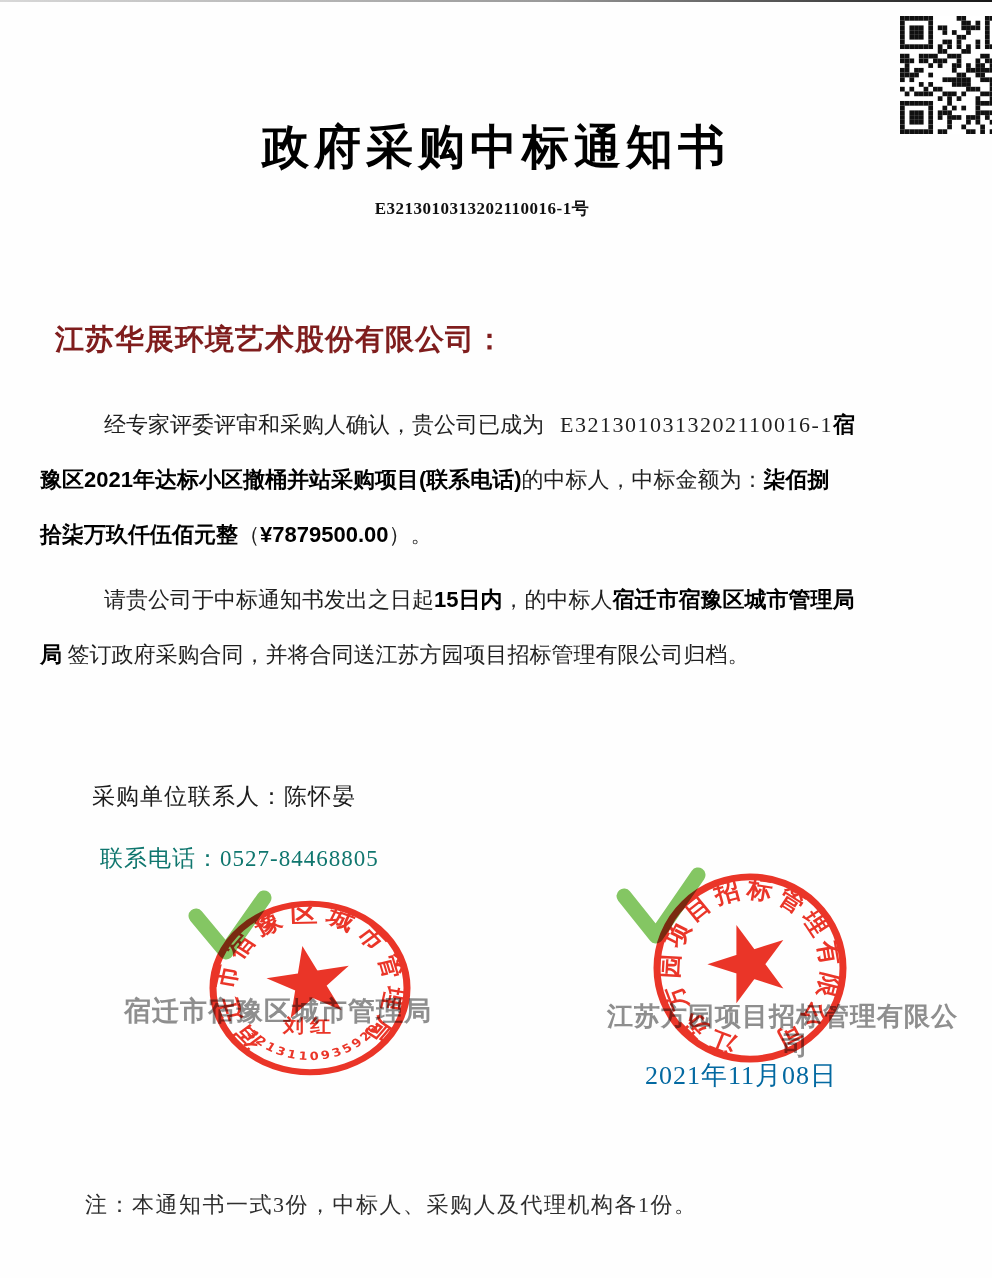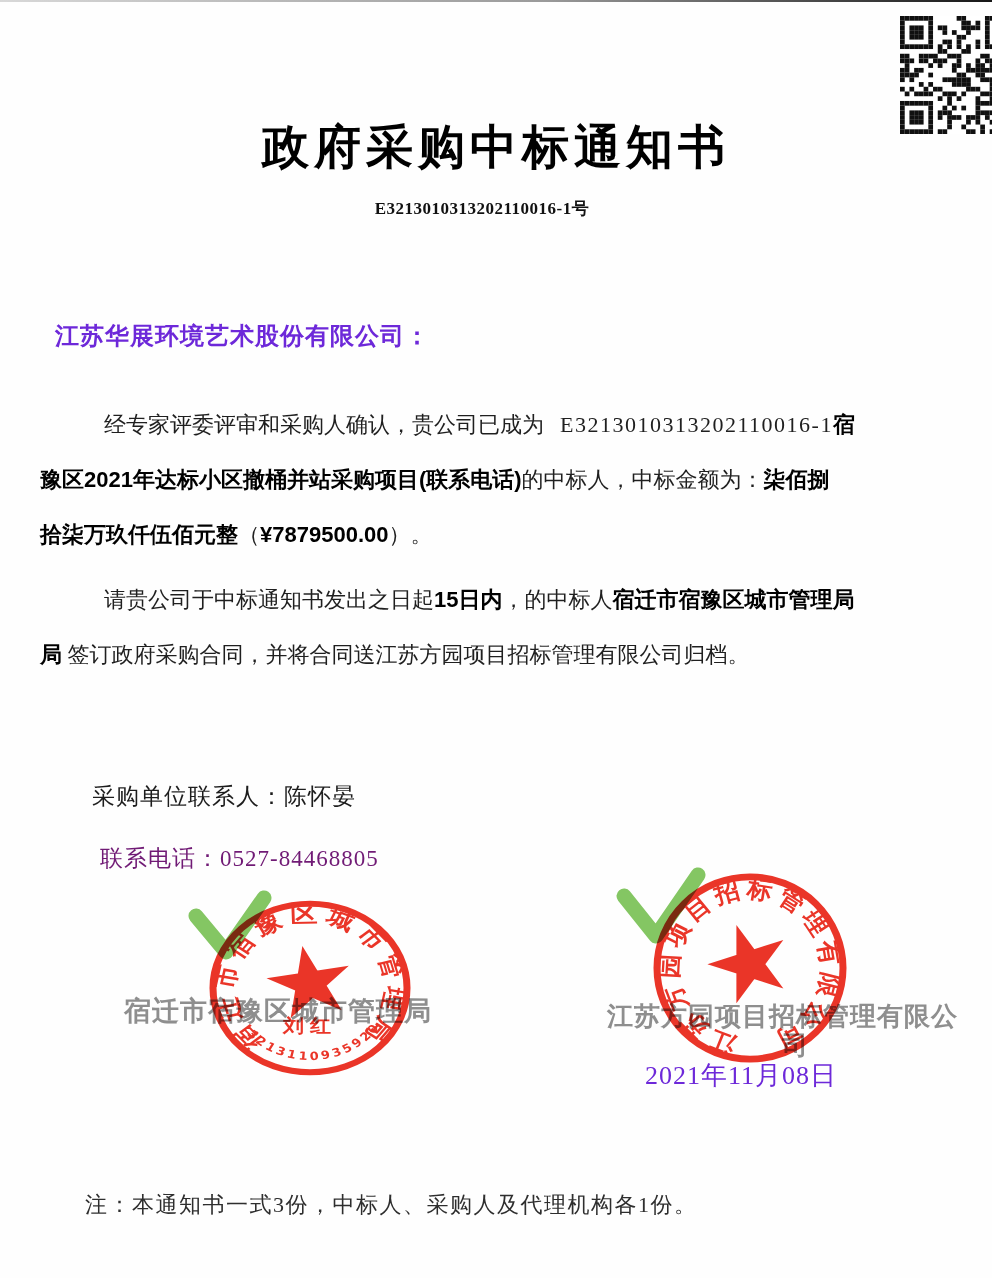--- a/index.html
+++ b/index.html
@@ -6,36 +6,36 @@
   .page{position:relative;width:992px;height:1278px;background:#fefefe;overflow:hidden;
         font-family:"Liberation Serif",serif;color:#1c1c1c;}
   .topline{position:absolute;top:0;left:0;width:100%;height:2px;
         background:linear-gradient(90deg,#d8d8d8,#9a9a9a 55%,#161616);}
   .title{position:absolute;top:116px;left:0;width:100%;text-align:center;
         font-family:"Liberation Sans",sans-serif;font-weight:bold;font-size:47px;
         letter-spacing:5px;color:#000;}
   .docnum{position:absolute;top:197px;left:0;width:100%;text-align:center;
         transform:translateX(-14px);font-weight:bold;font-size:17px;letter-spacing:.5px;color:#111;}
   .addressee{position:absolute;top:320px;left:55px;font-family:"Liberation Sans",sans-serif;
-        font-weight:bold;font-size:24px;letter-spacing:1px;color:#6d28d9;}
+        font-weight:bold;font-size:29px;letter-spacing:1px;color:#7f1d1d;}
   .body-block{position:absolute;top:397px;left:40px;width:912px;font-size:22px;}
   .body-line{height:55px;line-height:55px;white-space:nowrap;}
   .body-line.indent{padding-left:64px;}
   .body-line.gap{margin-top:10px;}
   .run{color:#1f1f1f;}
   .run.bold{font-family:"Liberation Sans",sans-serif;font-weight:bold;color:#000;}
   .run.latin{letter-spacing:1.5px;margin-left:16px;}
   .contact-1{position:absolute;top:781px;left:92px;font-size:23px;letter-spacing:1px;color:#1d1d1d;}
-  .contact-2{position:absolute;top:843px;left:100px;font-size:23px;letter-spacing:1px;color:#701a75;}
+  .contact-2{position:absolute;top:843px;left:100px;font-size:23px;letter-spacing:1px;color:#0f766e;}
   .gray-org{position:absolute;font-family:"Liberation Sans",sans-serif;font-weight:bold;
         color:#8e8e8e;letter-spacing:1px;z-index:1;}
   .gray-l{top:993px;left:124px;font-size:27px;}
   .gray-r1{top:999px;left:607px;font-size:26px;}
   .gray-r2{top:1028px;left:782px;font-size:26px;}
-  .sign-date{position:absolute;top:1058px;left:645px;font-size:26px;color:#6d28d9;
+  .sign-date{position:absolute;top:1058px;left:645px;font-size:26px;color:#0369a1;
         letter-spacing:1px;z-index:1;}
   .seal{position:absolute;z-index:2;mix-blend-mode:multiply;opacity:.93;filter:blur(.3px);}
   .seal-l{left:203px;top:895px;}
   .seal-r{left:650px;top:870px;}
   .check{position:absolute;z-index:3;mix-blend-mode:multiply;}
   .check-l{left:184px;top:886px;}
   .check-r{left:612px;top:862px;}
   .note{position:absolute;top:1190px;left:85px;font-size:22px;color:#2e2e2e;letter-spacing:1.5px;}
   .qr{position:absolute;left:900px;top:16px;z-index:1;}
   .seal-ring-text{font-family:"Liberation Sans",sans-serif;font-weight:bold;}

